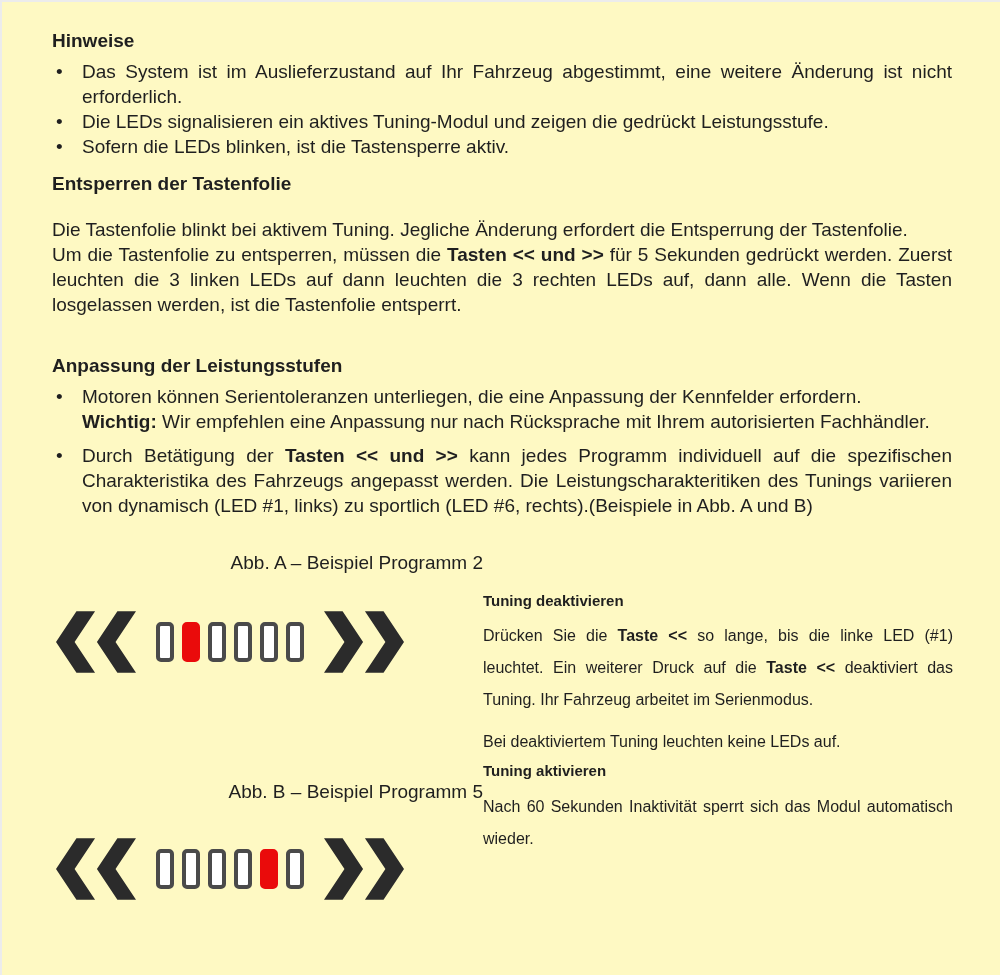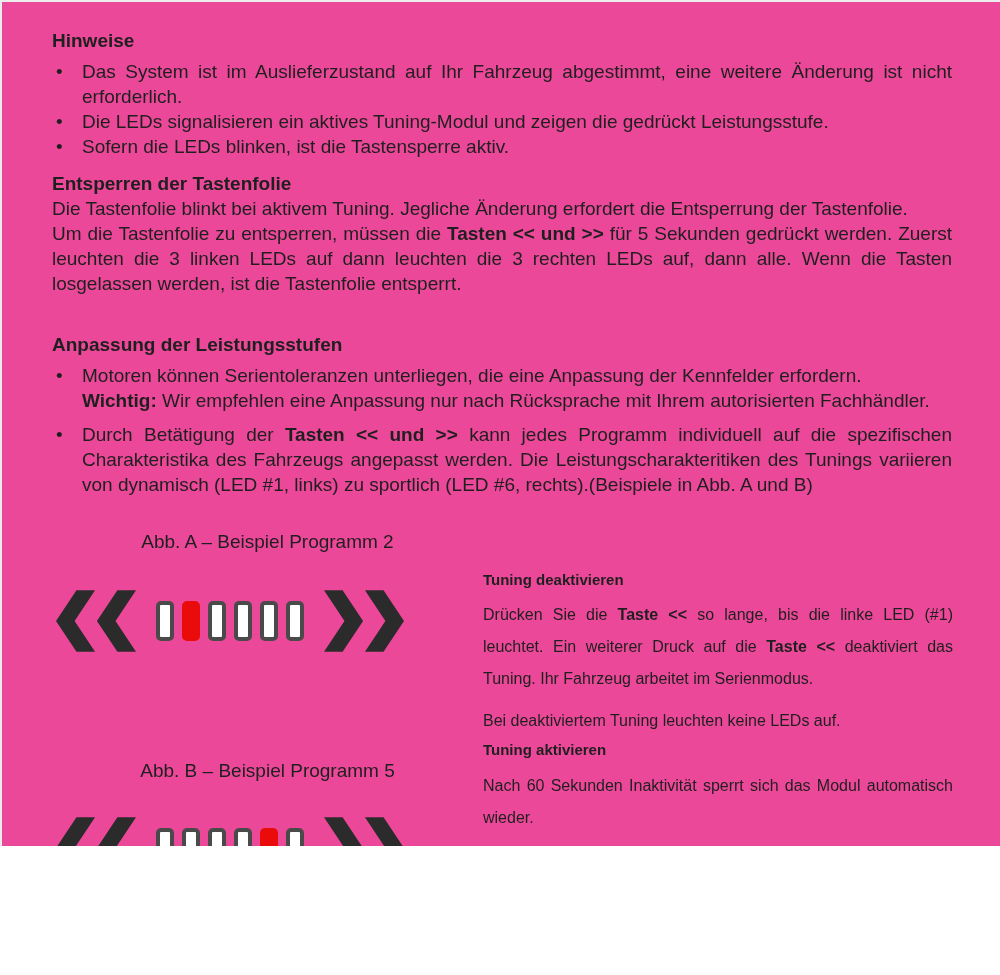--- a/index.html
+++ b/index.html
@@ -5,42 +5,42 @@
   :root{
     --ink:#1f1f1f;
     --chev:#2b2b2b;
     --led-outline:#4a4a4a;
     --led-on:#ea0b0b;
   }
   *{margin:0;padding:0;box-sizing:border-box;}
   html,body{background:#fff;}
   body{font-family:"Liberation Sans","DejaVu Sans",sans-serif;color:var(--ink);}
   .page{
-    width:1000px;height:846px;background:#ec4899;position:relative;overflow:hidden;
+    width:1000px;height:975px;background:#fef9c3;position:relative;overflow:hidden;
     box-shadow:inset 2px 2px 0 #ececec;
   }
   .content{padding:28px 48px 0 52px;}
   .top{width:900px;}
   h2{font-size:19px;line-height:25px;font-weight:bold;}
   p,li{font-size:19px;line-height:25px;text-align:justify;}
   b{font-weight:bold;}
   ul.bullets{list-style:none;margin-top:6px;}
   ul.bullets li{position:relative;padding-left:30px;}
   ul.bullets li .blt{position:absolute;left:4px;top:0;}
   .h-entsperren{margin-top:12px;}
   .p-entsperren1,.p-entsperren2{margin-top:0;}
-  .p-entsperren1{}
+  .p-entsperren1{margin-top:21px;}
   .h-anpassung{margin-top:36px;}
   .anp-bullets{margin-top:10px;}
   .anp-bullets li + li{margin-top:9px;}
   
   .bottom{display:flex;margin-top:32px;}
   .col-left{width:431px;flex:0 0 431px;}
   .col-right{width:470px;flex:0 0 470px;}
-  .fig-label{font-size:19px;line-height:25px;text-align:center;}
+  .fig-label{font-size:19px;line-height:25px;text-align:right;}
   .figure{display:flex;align-items:center;gap:20px;margin-left:4px;}
   .fig-a{margin-top:35px;}
   .label-b{margin-top:105px;}
   .fig-b{margin-top:33px;}
   .chev{display:block;}
   .led-row{display:flex;gap:8px;align-items:center;}
   .led{width:18px;height:40px;border:4px solid var(--led-outline);border-radius:5px;background:#fff;}
   .led-on{background:var(--led-on);border-color:var(--led-on);}
   .col-right{padding-top:38px;}
   .col-right h2{font-size:15px;}

